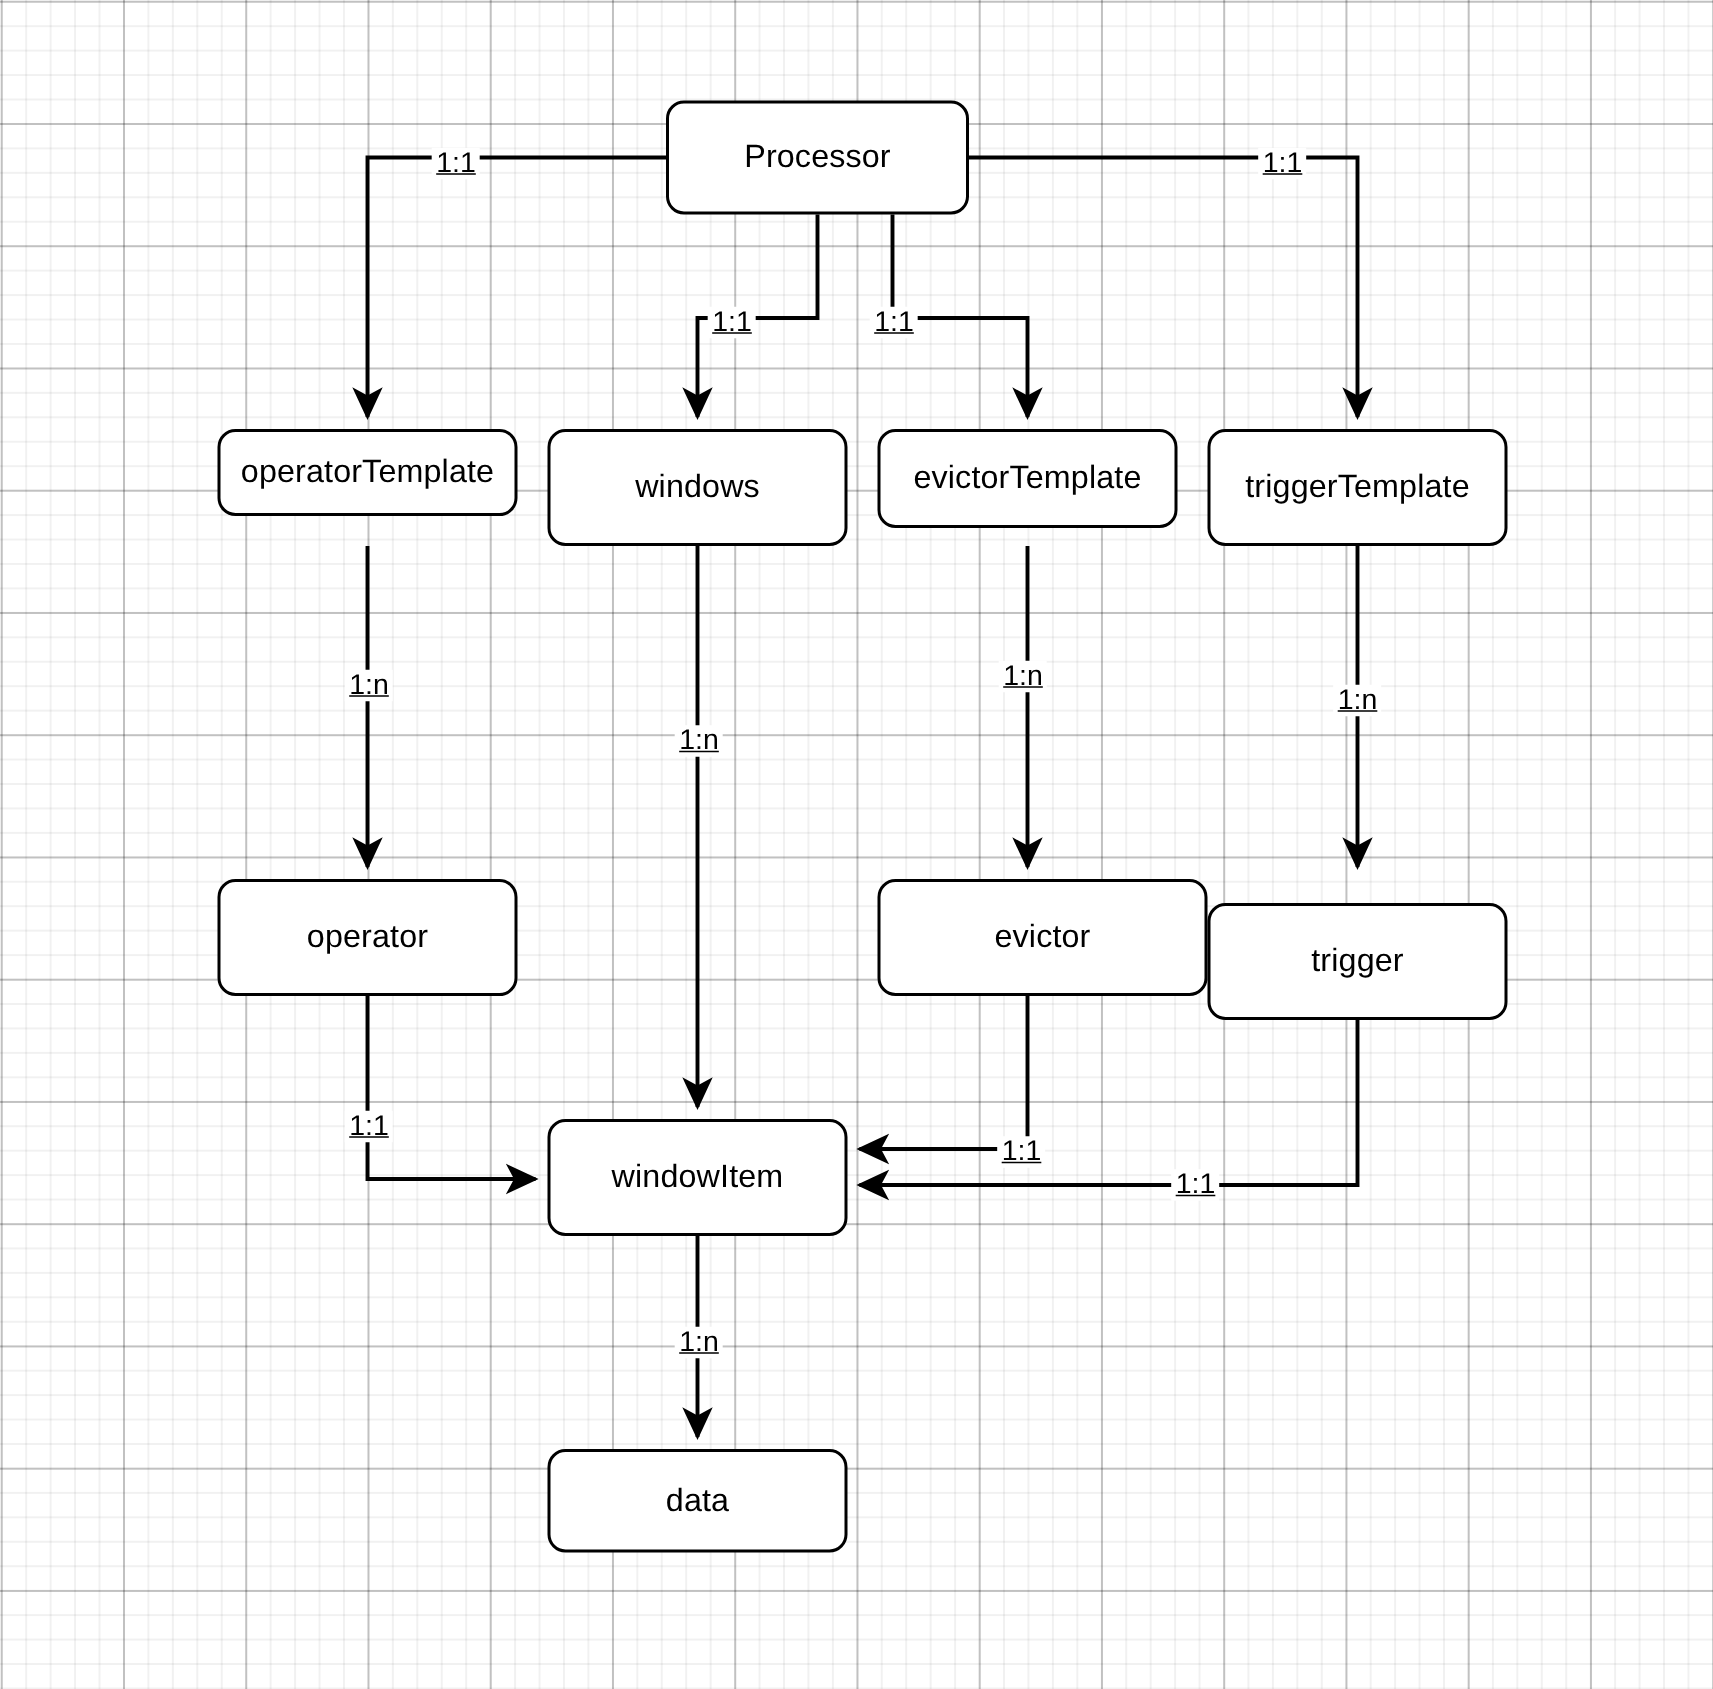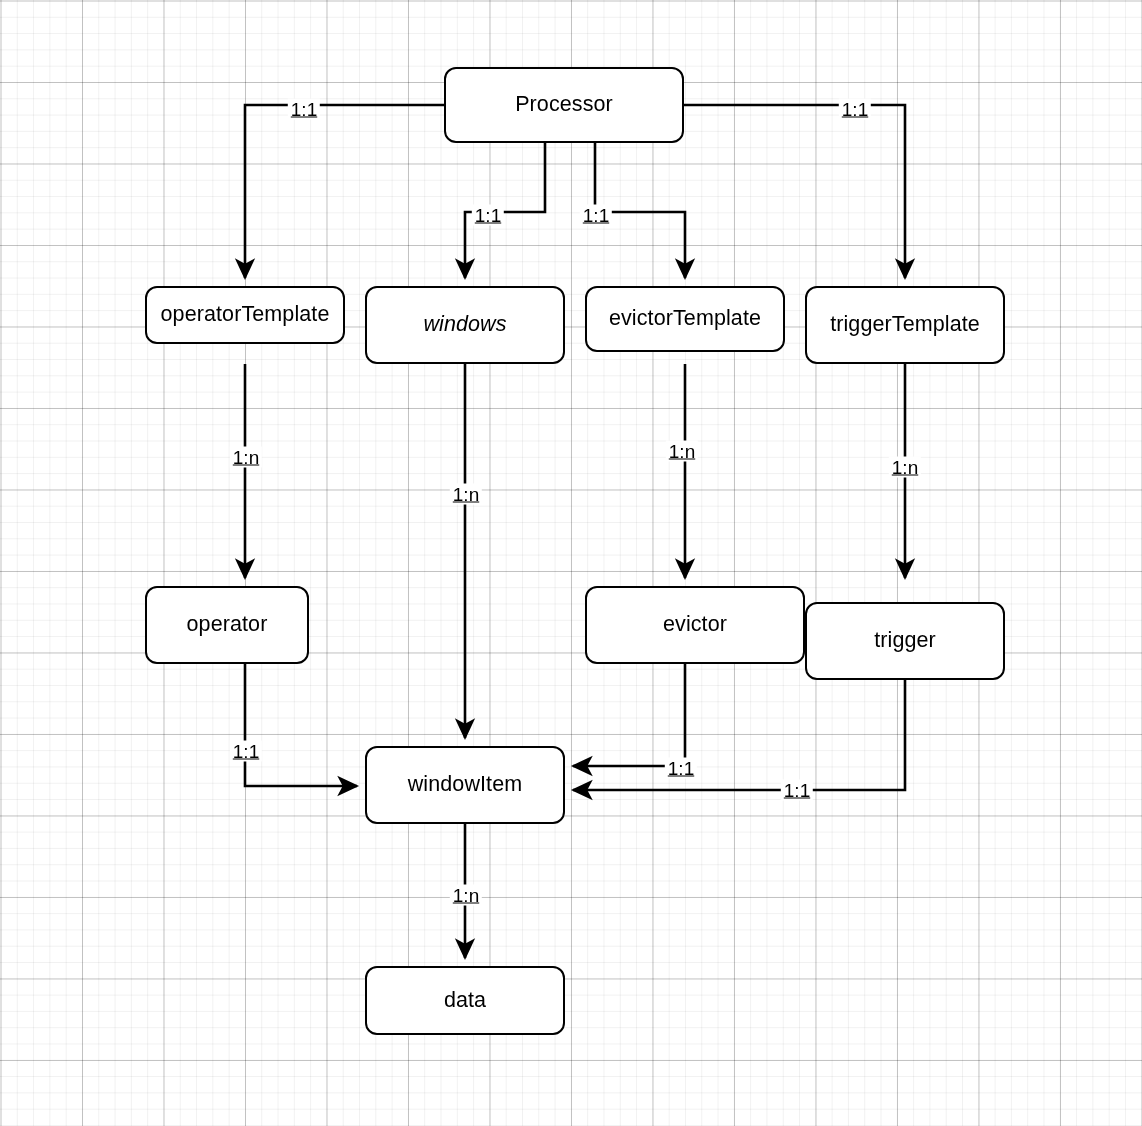--- a/index.html
+++ b/index.html
@@ -87,36 +87,36 @@
         <path d="M 905 364 L 905 578" fill="none" stroke="#000000" stroke-width="2.6" stroke-linecap="butt" stroke-linejoin="miter" marker-end="url(#arrowhead)"></path>
         <path d="M 465 364 L 465 738" fill="none" stroke="#000000" stroke-width="2.6" stroke-linecap="butt" stroke-linejoin="miter" marker-end="url(#arrowhead)"></path>
         <path d="M 245 664 L 245 786 L 357 786" fill="none" stroke="#000000" stroke-width="2.6" stroke-linecap="butt" stroke-linejoin="miter" marker-end="url(#arrowhead)"></path>
         <path d="M 685 664 L 685 766 L 573 766" fill="none" stroke="#000000" stroke-width="2.6" stroke-linecap="butt" stroke-linejoin="miter" marker-end="url(#arrowhead)"></path>
         <path d="M 905 664 L 905 790 L 573 790" fill="none" stroke="#000000" stroke-width="2.6" stroke-linecap="butt" stroke-linejoin="miter" marker-end="url(#arrowhead)"></path>
         <path d="M 465 824 L 465 958" fill="none" stroke="#000000" stroke-width="2.6" stroke-linecap="butt" stroke-linejoin="miter" marker-end="url(#arrowhead)"></path>
       </g>
   </svg>
 
   <div id="node-layer">
-      <div class="node" style="left: 444px; top: 67px; width: 240px; height: 76px;">
+      <div class="node" style="left: 444px; top: 67px; width: 202px; height: 76px;">
         <span>Processor</span>
       </div>
       <div class="node" style="left: 145px; top: 286px; width: 200px; height: 58px;">
         <span>operatorTemplate</span>
       </div>
-      <div class="node" style="left: 365px; top: 286px; width: 200px; height: 78px; font-style: italic;">
+      <div class="node" style="left: 365px; top: 286px; width: 200px; height: 78px;">
         <span>windows</span>
       </div>
       <div class="node" style="left: 585px; top: 286px; width: 200px; height: 66px; text-align: right;">
         <span>evictorTemplate</span>
       </div>
       <div class="node" style="left: 805px; top: 286px; width: 200px; height: 78px;">
         <span>triggerTemplate</span>
       </div>
-      <div class="node" style="left: 145px; top: 586px; width: 164px; height: 78px;">
+      <div class="node" style="left: 145px; top: 586px; width: 200px; height: 78px;">
         <span>operator</span>
       </div>
       <div class="node" style="left: 585px; top: 586px; width: 220px; height: 78px; text-align: right;">
         <span>evictor</span>
       </div>
       <div class="node" style="left: 805px; top: 586px; width: 200px; height: 78px; margin-top: 16px;">
         <span>trigger</span>
       </div>
       <div class="node" style="left: 365px; top: 746px; width: 200px; height: 78px;">
         <span>windowItem</span>

